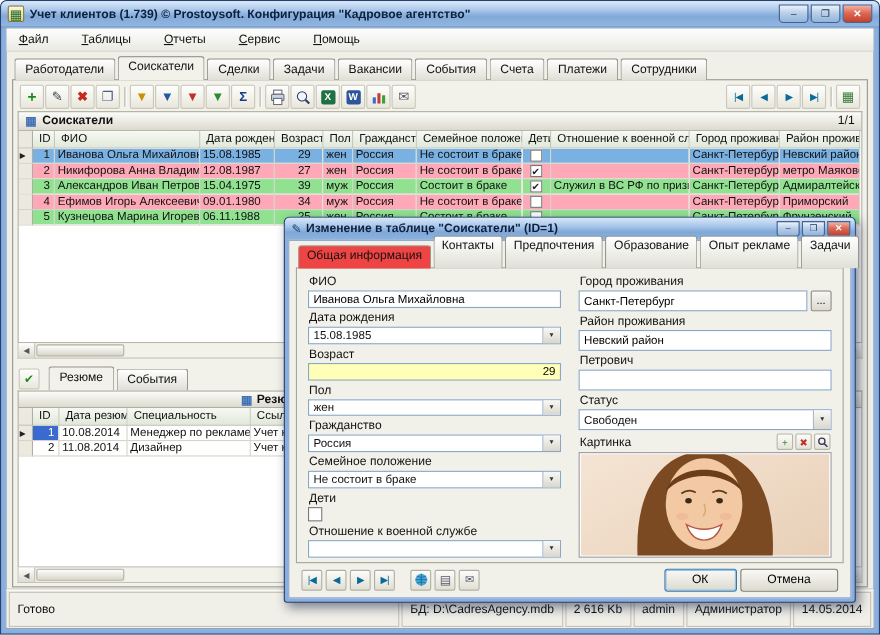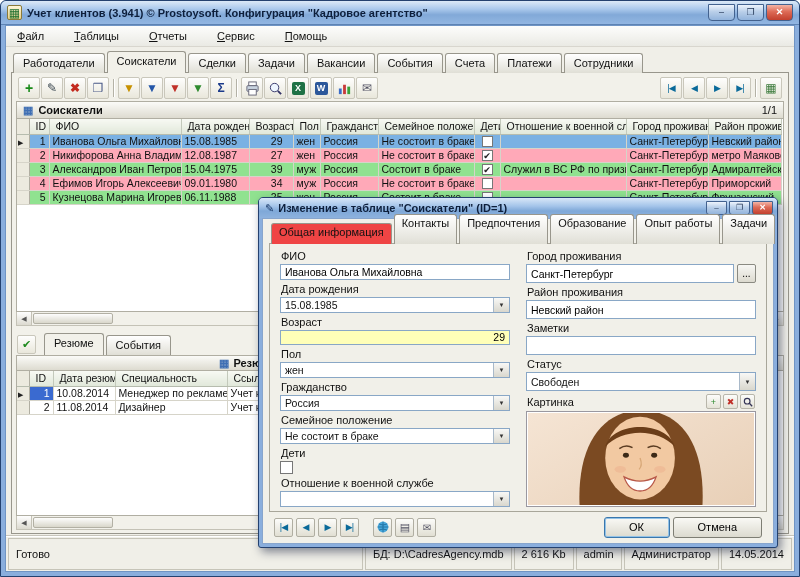--- a/index.html
+++ b/index.html
@@ -168,21 +168,21 @@
     background:linear-gradient(#f9f9f5,#dcdacf); font:11px "Liberation Sans",sans-serif; padding:0 24px; }
   .btn.default { border-color:#3a77ad; box-shadow:inset 0 0 0 1px #93c2e6; }
 </style>
 </head>
 <body>
 
 <div class="app">
 
   <div class="titlebar">
     <span class="app-ic">▦</span>
-    <span class="title">Учет клиентов (3.941) © Prostoysoft. Конфигурация "Кадровое агентство"</span>
+    <span class="title">Учет клиентов (1.739) © Prostoysoft. Конфигурация "Кадровое агентство"</span>
     <span class="win-controls">
       <button class="win-btn">–</button>
       <button class="win-btn">❐</button>
       <button class="win-btn close">✕</button>
     </span>
   </div>
 
   <div class="frame">
 
     <div class="menubar">
@@ -457,21 +457,21 @@
         <button class="win-btn sm close">✕</button>
       </span>
     </div>
 
     <div class="dlg-body">
       <div class="dlg-tabs">
         <span class="tab active">Общая информация</span>
         <span class="tab">Контакты</span>
         <span class="tab">Предпочтения</span>
         <span class="tab">Образование</span>
-        <span class="tab">Опыт работы</span>
+        <span class="tab">Опыт рекламе</span>
         <span class="tab">Задачи</span>
       </div>
 
       <div class="dlg-page">
 
         <div class="dcol">
           <div class="dlabel">ФИО</div>
           <input class="tb" type="text" value="Иванова Ольга Михайловна" style="">
           <div class="dlabel">Дата рождения</div>
           <div class="combo">
@@ -505,21 +505,21 @@
         </div>
 
         <div class="dcol">
           <div class="dlabel">Город проживания</div>
           <div class="city-row">
             <input class="tb" type="text" value="Санкт-Петербург" style="">
             <button class="ellipsis-btn">...</button>
           </div>
           <div class="dlabel">Район проживания</div>
           <input class="tb" type="text" value="Невский район" style="">
-          <div class="dlabel">Заметки</div>
+          <div class="dlabel">Петрович</div>
           <input class="tb" type="text" value="" style="">
           <div class="dlabel">Статус</div>
           <div class="combo">
             <span class="combo-text">Свободен</span>
             <span class="dd">▼</span>
           </div>
           <div class="pic-row">
             <span>Картинка</span>
             <span class="pic-tools">
               <button class="pic-tool g-fgrn">+</button>

